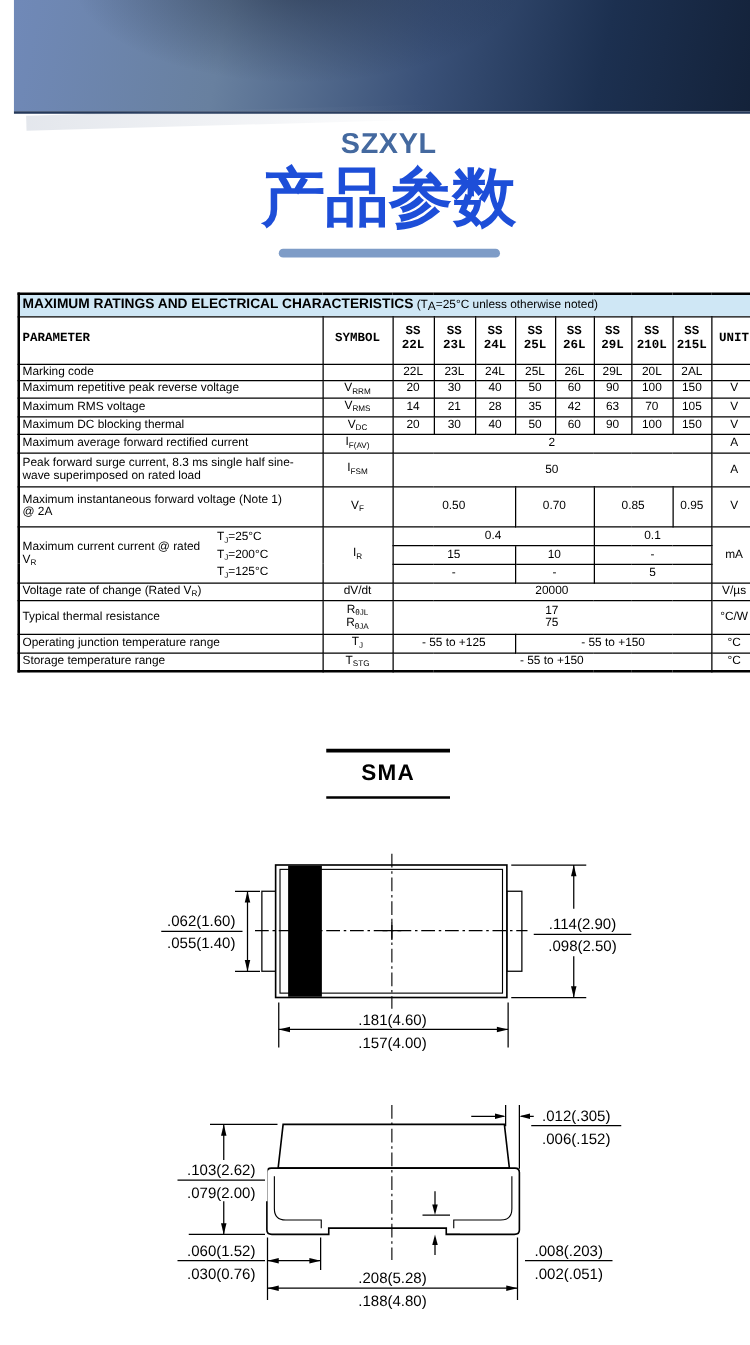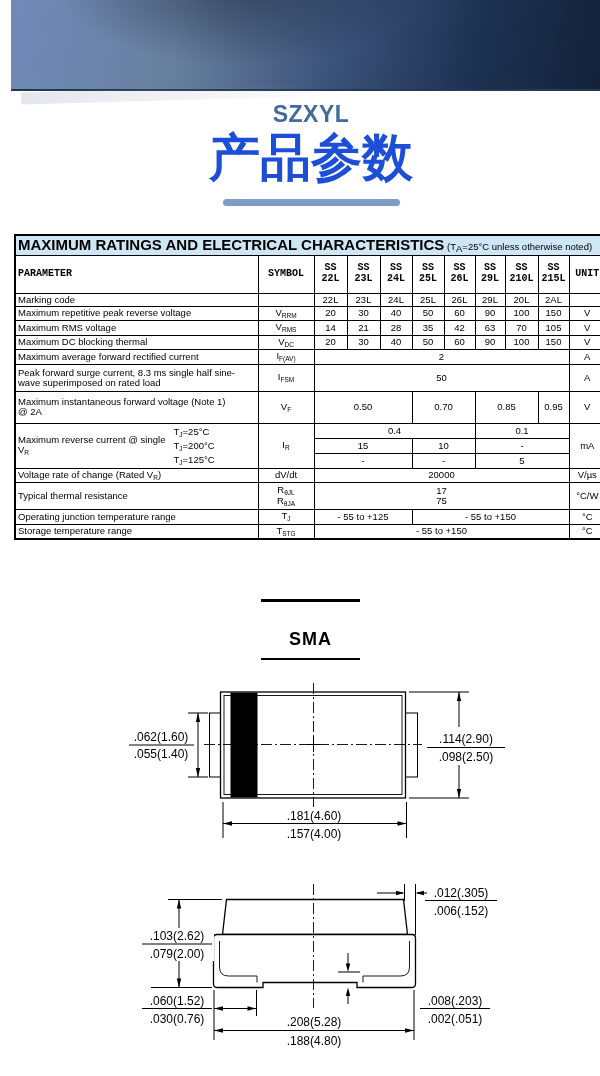--- a/index.html
+++ b/index.html
@@ -23,37 +23,37 @@
     font-size:51px;font-weight:900;color:#1d4ed8;font-family:"DejaVu Sans",sans-serif;}
   .title-bar{position:absolute;left:212px;top:199px;width:177px;height:7px;
     border-radius:3.5px;background:#7e9cc7;}
 
   
   table.ratings{position:absolute;left:3px;top:234px;width:592px;border-collapse:collapse;
     table-layout:fixed;font-size:9.5px;line-height:1.08;}
   table.ratings td{border:1px solid #000;padding:1px 2px;vertical-align:middle;overflow:hidden;}
   table.ratings{border:2px solid #000;}
   td.cap{background:#cfe7f5;padding:2px 3px;}
-  .cap-b{font-weight:bold;font-size:15px;}
+  .cap-b{font-weight:bold;font-size:11px;}
   .cap-n{font-size:9.5px;}
   td.p{text-align:left;padding-left:3px;}
   td.c{text-align:center;}
   .th{font-weight:bold;font-size:10px;}
   sub{font-size:6.5px;vertical-align:-2px;line-height:1;letter-spacing:0;}
   tr.r13{height:13px;} tr.r14{height:14px;} tr.r18{height:18px;}
   tr.r27{height:27px;} tr.r32{height:32px;} tr.r38{height:38px;font-family:Liberation Mono, monospace;}
   .ir-flex{display:flex;align-items:center;}
   .ir-main{flex:1;}
   .ir-conds{width:82px;text-align:left;}
   .ir-cond{display:block;height:14px;line-height:14px;}
 
   
   .sma-wrap{position:absolute;left:250px;top:599px;width:99px;text-align:center;}
   .sma-line-top{height:3px;background:#000;}
-  .sma-name{font-size:18px;font-weight:bold;letter-spacing:1px;padding:27px 0 8px 0;}
+  .sma-name{font-size:18px;font-weight:bold;letter-spacing:1px;padding:6px 0 8px 0;}
   .sma-line-bot{height:2px;background:#000;}
 
   
   svg{position:absolute;left:0;}
   svg text{font-family:"Liberation Sans",sans-serif;font-size:12px;fill:#000;}
   .oln{fill:#fff;stroke:#000;stroke-width:1.3;}
   .oln2{fill:none;stroke:#000;stroke-width:0.9;}
   .dim{stroke:#000;stroke-width:1;}
   .cl{stroke:#000;stroke-width:0.9;stroke-dasharray:11 3 2 3;}
   .ah{fill:#000;stroke:none;}
@@ -197,21 +197,21 @@
       <td class="c"><span>V</span><sub>F</sub></td>
       <td class="c" colspan="3">0.50</td>
       <td class="c" colspan="2">0.70</td>
       <td class="c" colspan="2">0.85</td>
       <td class="c">0.95</td>
       <td class="c">V</td>
     </tr>
     <tr class="r14">
       <td class="p" rowspan="3">
         <div class="ir-flex">
-          <span class="ir-main"><span>Maximum reverse current @ single V</span><sub>R</sub></span>
+          <span class="ir-main"><span>Maximum current current @ rated V</span><sub>R</sub></span>
           <span class="ir-conds">
             <span class="ir-cond"><span>T</span><sub>J</sub><span>=25°C</span></span>
             <span class="ir-cond"><span>T</span><sub>J</sub><span>=200°C</span></span>
             <span class="ir-cond"><span>T</span><sub>J</sub><span>=125°C</span></span>
           </span>
         </div>
       </td>
       <td class="c" rowspan="3"><span>I</span><sub>R</sub></td>
       <td class="c" colspan="5">0.4</td>
       <td class="c" colspan="3">0.1</td>

